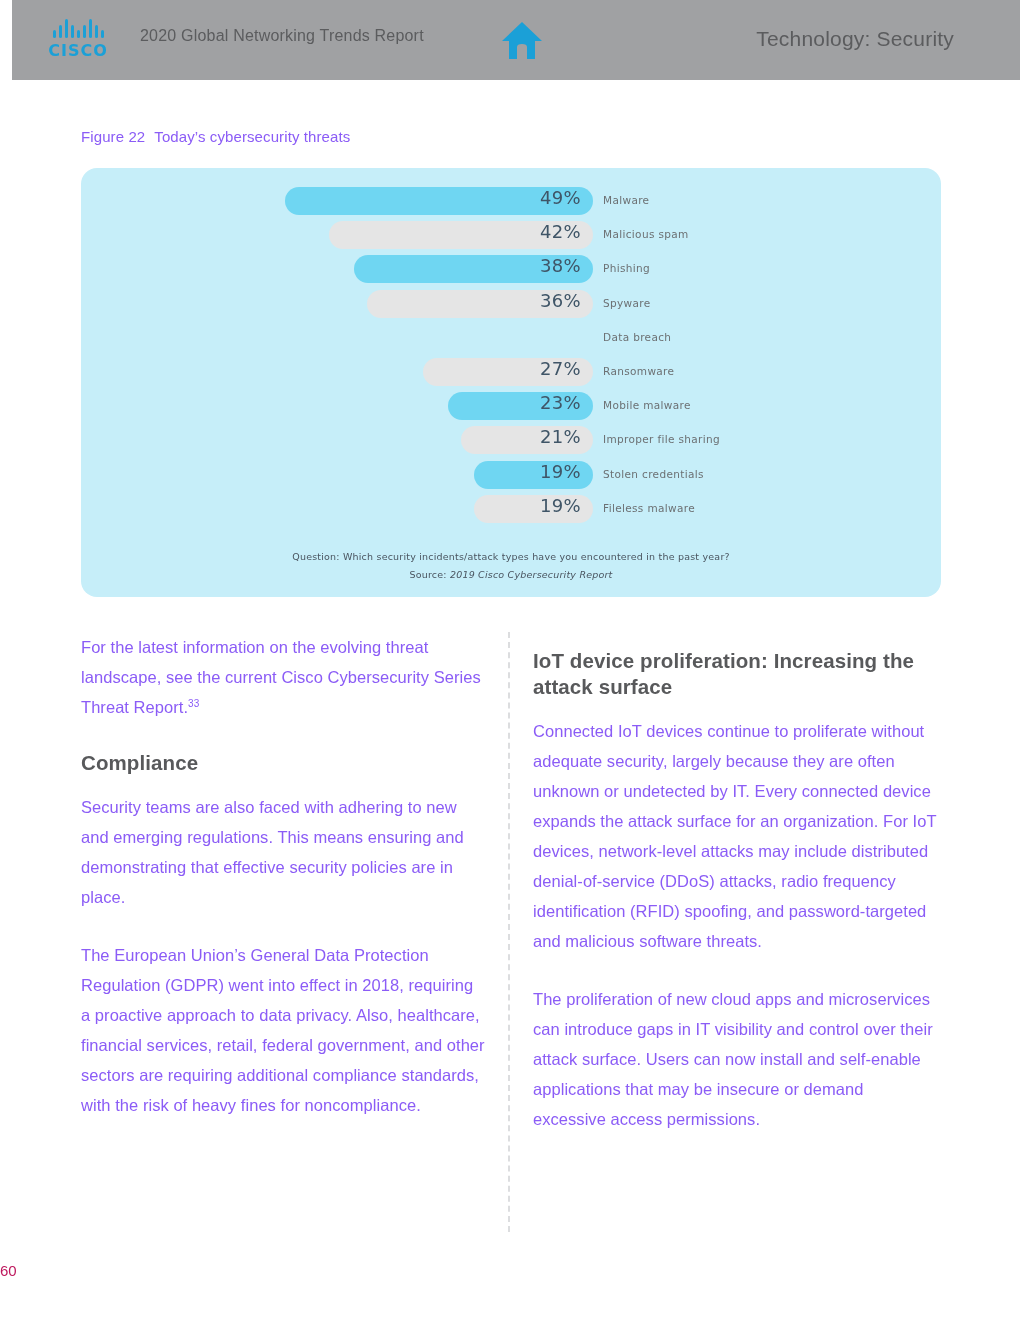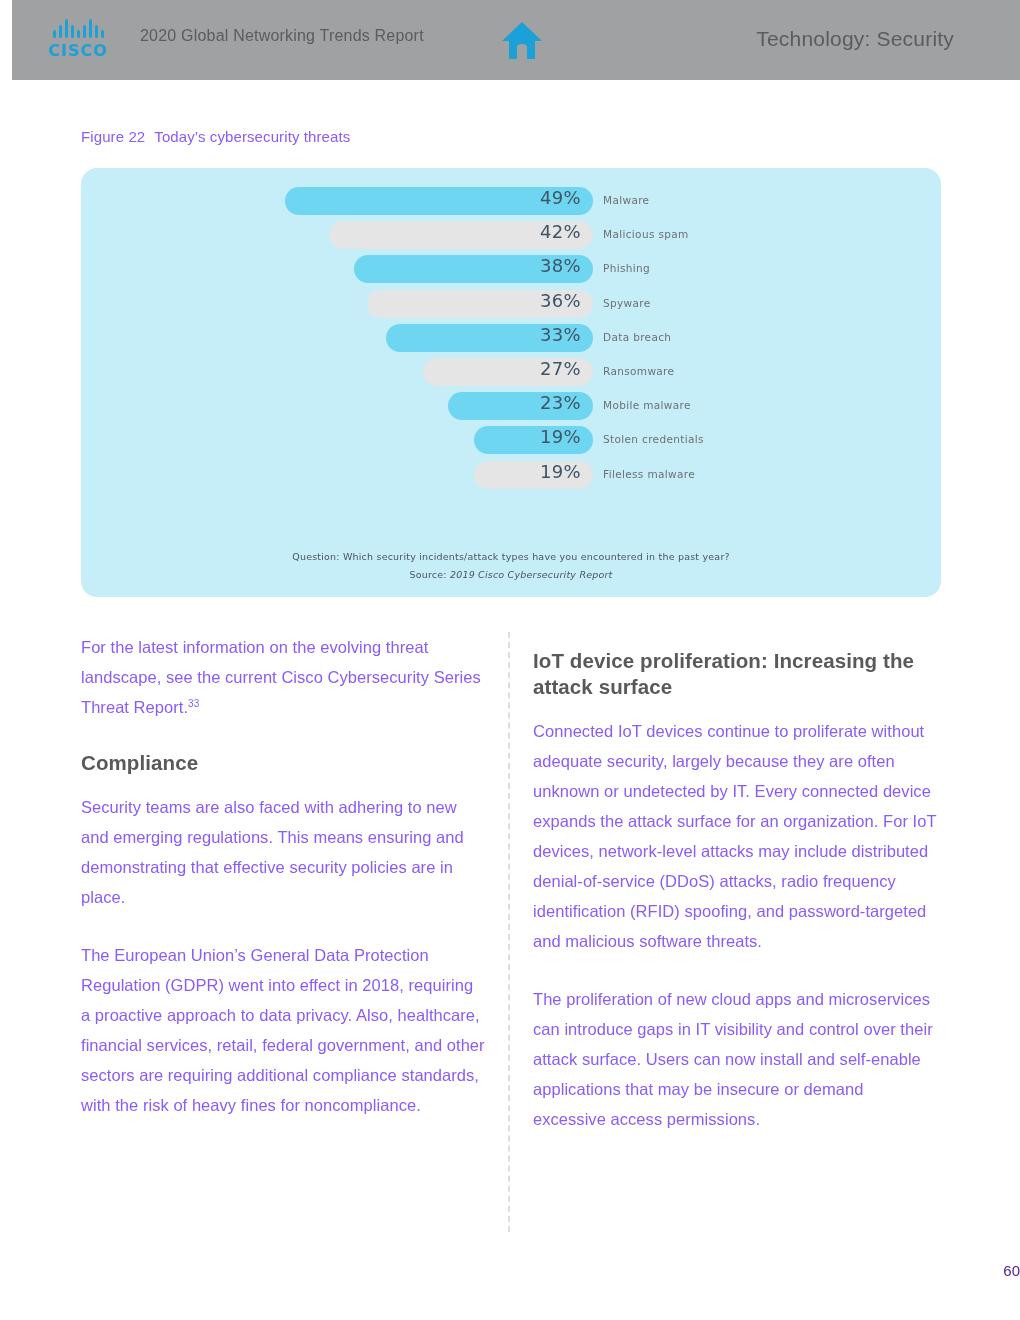--- a/index.html
+++ b/index.html
@@ -204,24 +204,23 @@
     margin-bottom: 16px;
     letter-spacing: 0.1px;
   }
   .col-right .section-heading:first-child { margin-top: 16px; }
 
   .page-number {
     position: absolute;
     left: 0;
     top: 1262px;
     width: 1020px;
-    text-align: right;
+    text-align: left;
     font-size: 15px;
-    color: #4c1d95;
-    padding-left: 26px;
+    color: #be185d;
   }
 </style>
 </head>
 <body>
 
 <div class="page-header">
 
   <div class="cisco-logo">
     <div class="cisco-bars">
       <i class="cb1"></i>
@@ -272,36 +271,39 @@
         </div>
         <div class="bar-label">Phishing</div>
       </div>
       <div class="bar-row">
         <div class="bar plain" style="width: 226.286px; left: 285.714px;">
           <span class="bar-value">36%</span>
         </div>
         <div class="bar-label">Spyware</div>
       </div>
       <div class="bar-row">
-        <div class="bar alt" style="width: 207.429px; left: 304.571px;">
-          <span class="bar-value">33%</span>
-        </div>
         <div class="bar-label">Data breach</div>
       </div>
       <div class="bar-row">
         <div class="bar plain" style="width: 169.714px; left: 342.286px;">
           <span class="bar-value">27%</span>
         </div>
         <div class="bar-label">Ransomware</div>
       </div>
       <div class="bar-row">
         <div class="bar alt" style="width: 144.571px; left: 367.429px;">
           <span class="bar-value">23%</span>
         </div>
         <div class="bar-label">Mobile malware</div>
+      </div>
+      <div class="bar-row">
+        <div class="bar plain" style="width: 132px; left: 380px;">
+          <span class="bar-value">21%</span>
+        </div>
+        <div class="bar-label">Improper file sharing</div>
       </div>
       <div class="bar-row">
         <div class="bar alt" style="width: 119.429px; left: 392.571px;">
           <span class="bar-value">19%</span>
         </div>
         <div class="bar-label">Stolen credentials</div>
       </div>
       <div class="bar-row">
         <div class="bar plain" style="width: 119.429px; left: 392.571px;">
           <span class="bar-value">19%</span>

